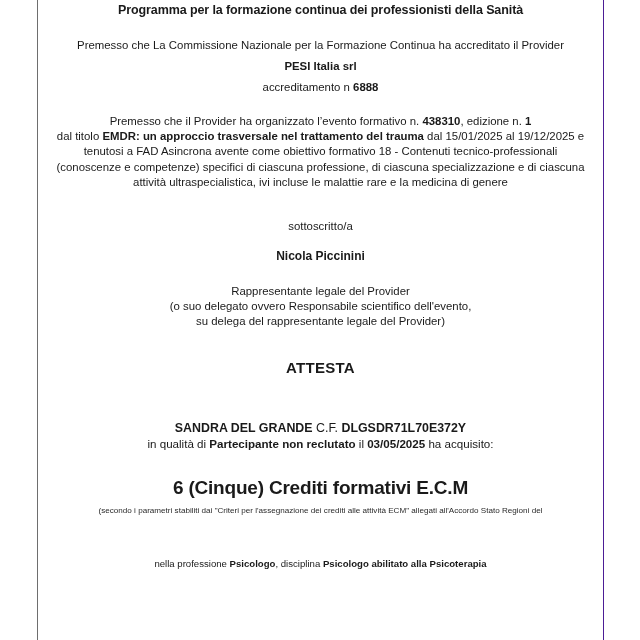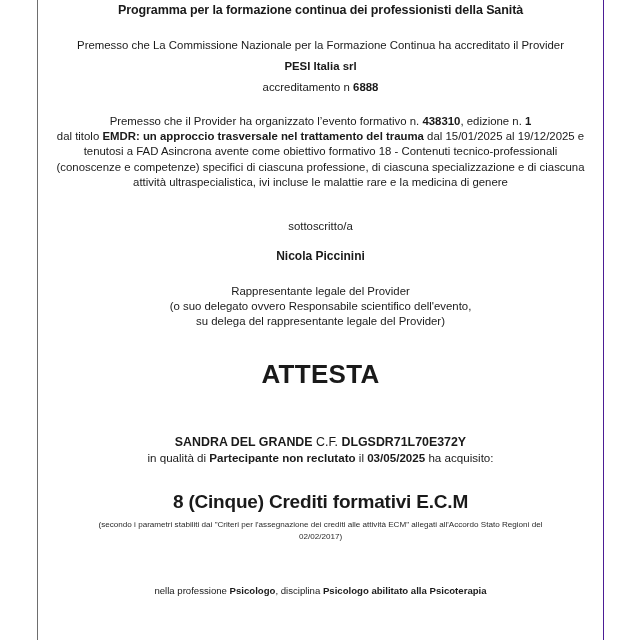--- a/index.html
+++ b/index.html
@@ -58,21 +58,21 @@
   .gap-sm { height: 10px; }
   .gap-xs { height: 6px; }
 
   .name-line {
     font-size: 12px;
     font-weight: bold;
     margin: 0;
   }
 
   .attesta {
-    font-size: 26px;
+    font-size: 15px;
     font-weight: bold;
     margin: 0;
     letter-spacing: 0.3px;
   }
 
   .che {
     font-size: 11px;
     margin: 0;
   }
 
@@ -170,26 +170,25 @@
       <span class="b">SANDRA DEL GRANDE</span><span> C.F. </span><span class="b">DLGSDR71L70E372Y</span>
     </p>
 
     <p class="qualifica t-center">
       <span>in qualità di </span><span class="b">Partecipante non reclutato</span><span> il </span><span class="b">03/05/2025</span><span> ha acquisito:</span>
     </p>
 
     <div class="gap-lg"></div>
     <div class="gap-xs"></div>
 
-    <p class="credits t-center">8 (Cinque) Crediti formativi E.C.M</p>
+    <p class="credits t-center">6 (Cinque) Crediti formativi E.C.M</p>
 
     <div class="gap-xs"></div>
 
     <p class="fineprint t-center">(secondo i parametri stabiliti dai "Criteri per l'assegnazione dei crediti alle attività ECM" allegati all'Accordo Stato Regioni del</p>
-    <p class="fineprint t-center">02/02/2017)</p>
 
     <div class="gap-lg"></div>
     <div class="gap-xs"></div>
 
     <p class="profession t-center">
       <span>nella professione </span><span class="b">Psicologo</span><span>, disciplina </span><span class="b">Psicologo abilitato alla Psicoterapia</span>
     </p>
 
     <div class="gap-lg"></div>
     <div class="gap-lg"></div>

